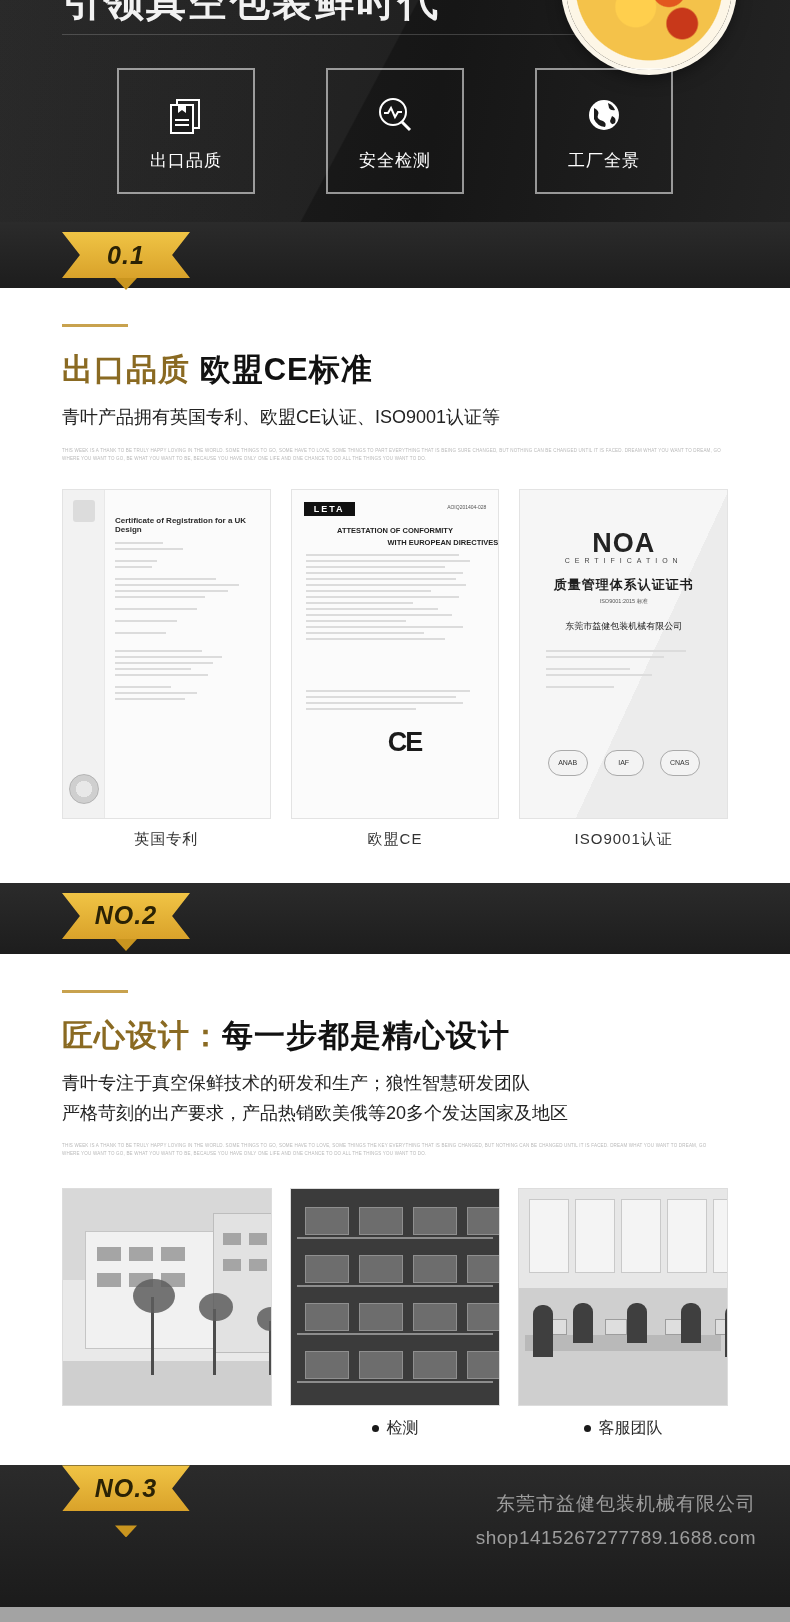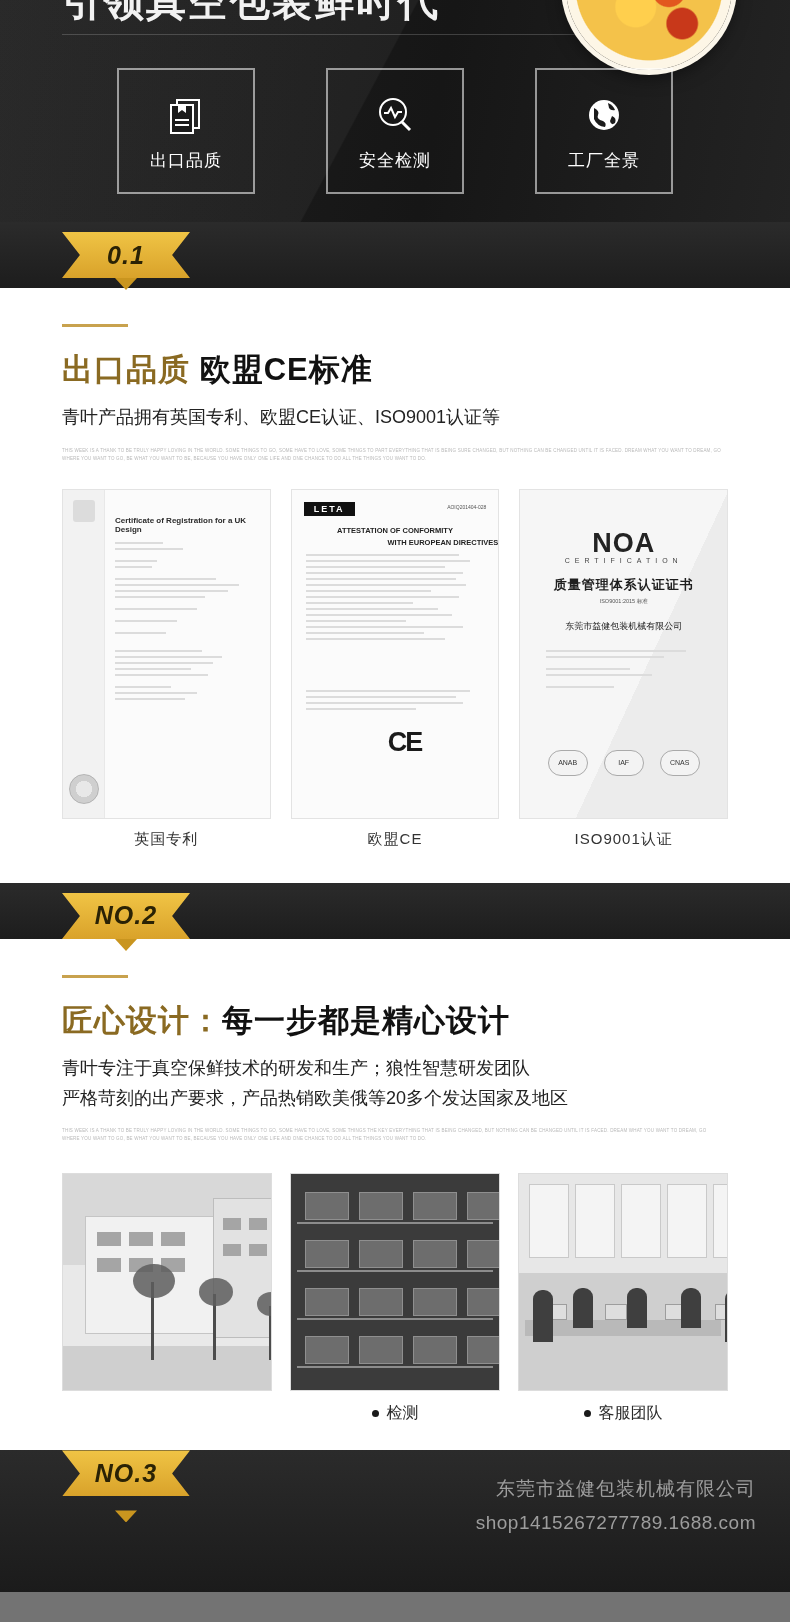--- a/index.html
+++ b/index.html
@@ -6,21 +6,21 @@
   html, body {
     width: 790px;
     background: #1c1c1c;
     font-family: "Liberation Sans", sans-serif;
   }
   .page {
     position: relative;
     width: 790px;
     height: 1622px;
     overflow: hidden;
-    background: #737373;
+    background: #a3a3a3;
   }
 
   
   .hero {
     position: relative;
     height: 222px;
     background: #1b1b1b;
     overflow: hidden;
   }
   .hero-diag {
@@ -91,21 +91,21 @@
     color: #fff;
     letter-spacing: 1px;
   }
 
   
   .numbar {
     position: relative;
     height: 66px;
     background: linear-gradient(180deg, #2b2b2b 0%, #1d1d1d 100%);
   }
-  .numbar.tall { height: 56px; }
+  .numbar.tall { height: 71px; }
   .numtag {
     position: absolute;
     left: 62px;
     top: 10px;
     width: 128px;
     height: 46px;
     background: linear-gradient(180deg, #f0c445 0%, #d9a22a 100%);
     display: flex;
     align-items: center;
     justify-content: center;

